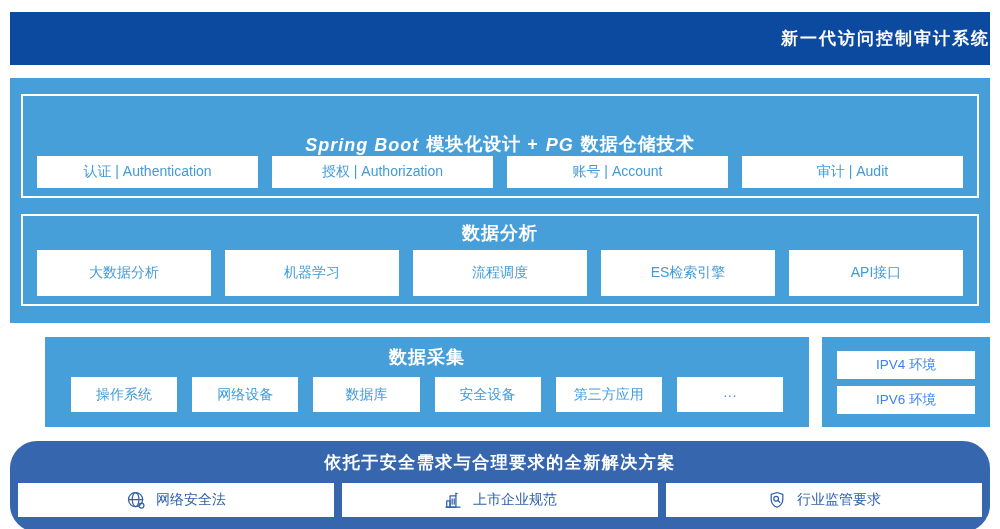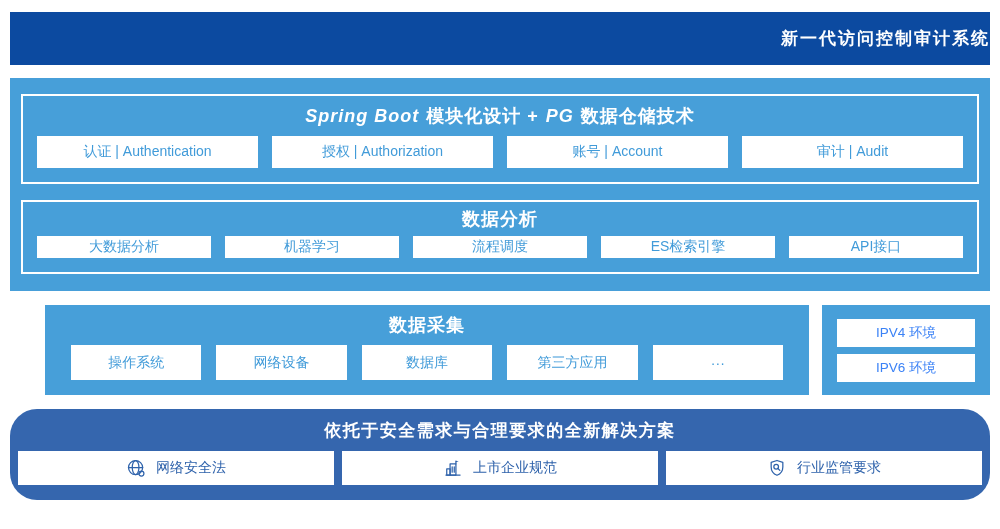--- a/index.html
+++ b/index.html
@@ -26,31 +26,31 @@
     margin: 13px 10px 0;
     background: #479fd9;
     padding: 16px 11px 17px;
   }
   .inner-box { border: 2px solid #ffffff; }
   .box-title {
     display: flex; align-items: center; justify-content: center;
     color: #ffffff; font-size: 18px; font-weight: bold; letter-spacing: 1px;
     gap: 7px;
   }
-  .spring-box .box-title { height: 40px; }
+  .spring-box .box-title { height: 60px; align-items: flex-end; }
   .latin { font-style: italic; }
-  .module-row { display: flex; gap: 14px; padding: 0 14px 14px; }
+  .module-row { display: flex; gap: 14px; padding: 0 14px 8px; }
   .module-cell {
     flex: 1; height: 32px; background: #ffffff;
     display: flex; align-items: center; justify-content: center;
     color: #419bd9; font-size: 14px;
   }
   .arch-spacer { height: 16px; }
   .analysis-box .box-title { height: 34px; }
-  .analysis-box .module-cell { height: 22px; }
+  .analysis-box .module-cell { height: 46px; }
 
   
   .mid { margin: 14px 10px 0; height: 90px; display: flex; gap: 13px; padding-left: 35px; }
   .collection { flex: 1; background: #479fd9; padding: 0 26px; }
   .collection .box-title { height: 40px; font-size: 18px; }
   .collection-row { display: flex; gap: 15px; }
   .collection-cell {
     flex: 1; height: 35px; background: #ffffff;
     display: flex; align-items: center; justify-content: center;
     color: #419bd9; font-size: 14px;
@@ -121,20 +121,21 @@
   </div>
 
   <div class="mid">
 
     <div class="collection">
       <div class="box-title">数据采集</div>
       <div class="collection-row">
         <div class="collection-cell">操作系统</div>
         <div class="collection-cell">网络设备</div>
         <div class="collection-cell">数据库</div>
+        <div class="collection-cell">安全设备</div>
         <div class="collection-cell">第三方应用</div>
         <div class="collection-cell">···</div>
       </div>
     </div>
 
     <div class="env">
       <div class="env-cell">IPV4 环境</div>
       <div class="env-cell">IPV6 环境</div>
     </div>
 

